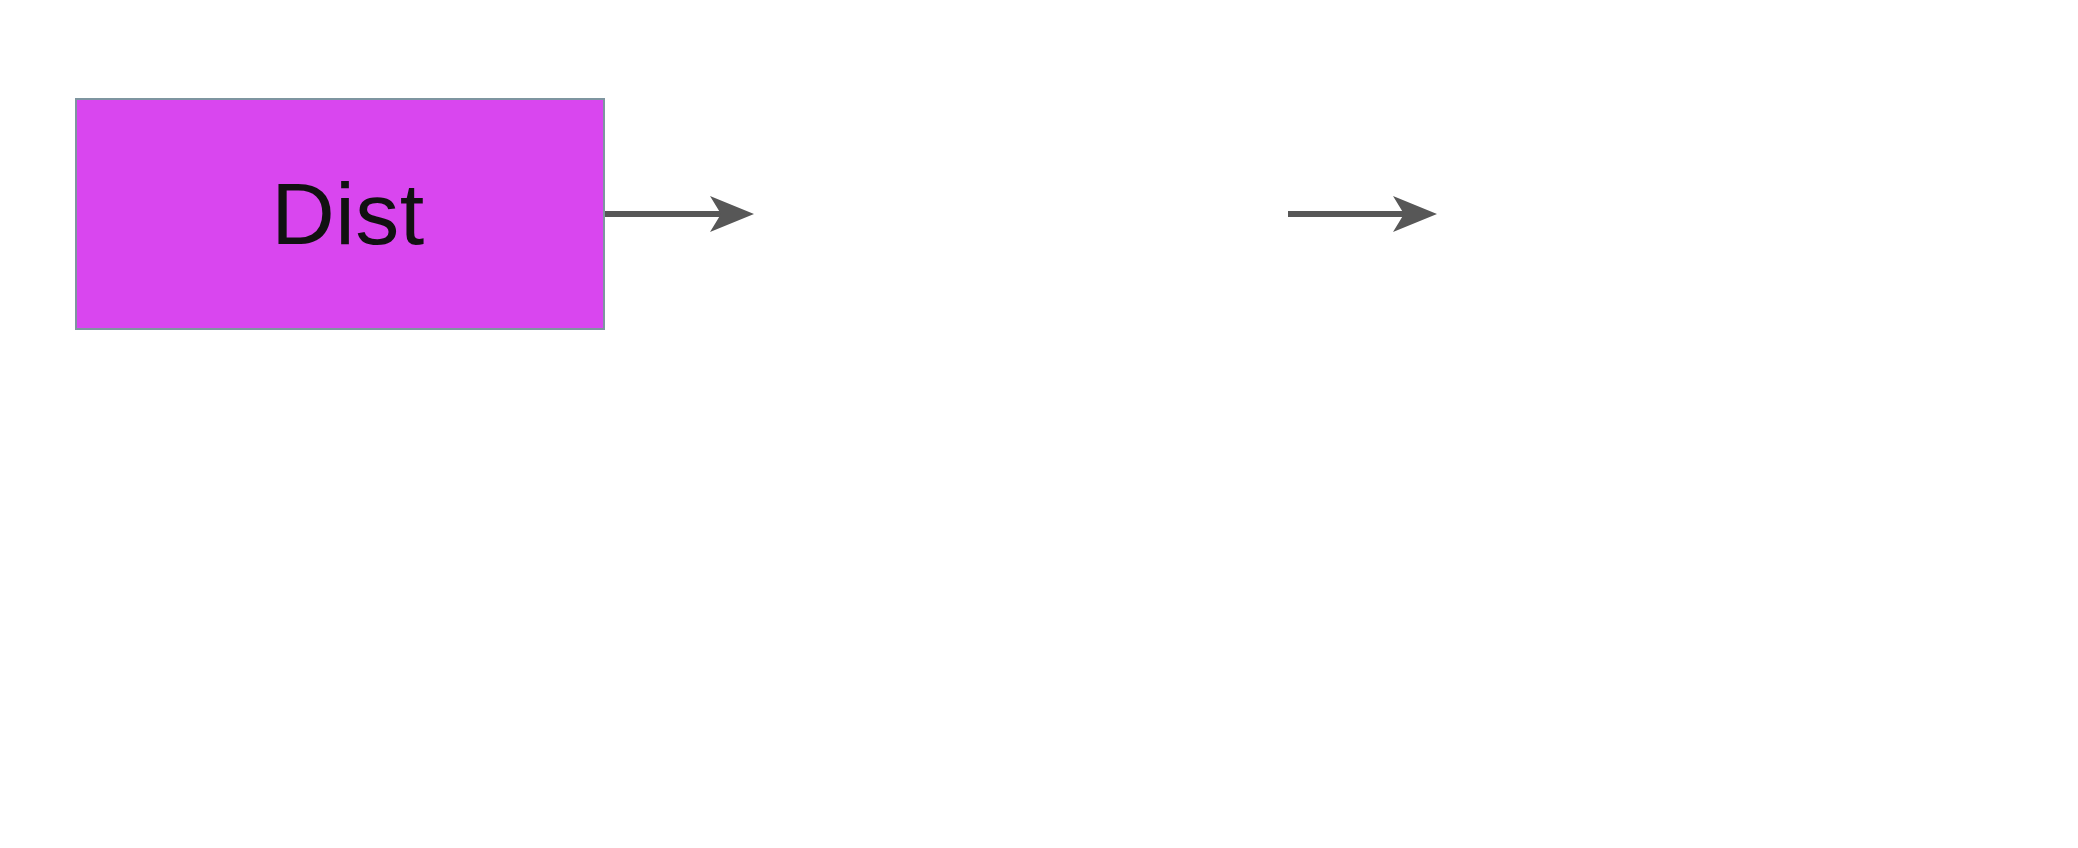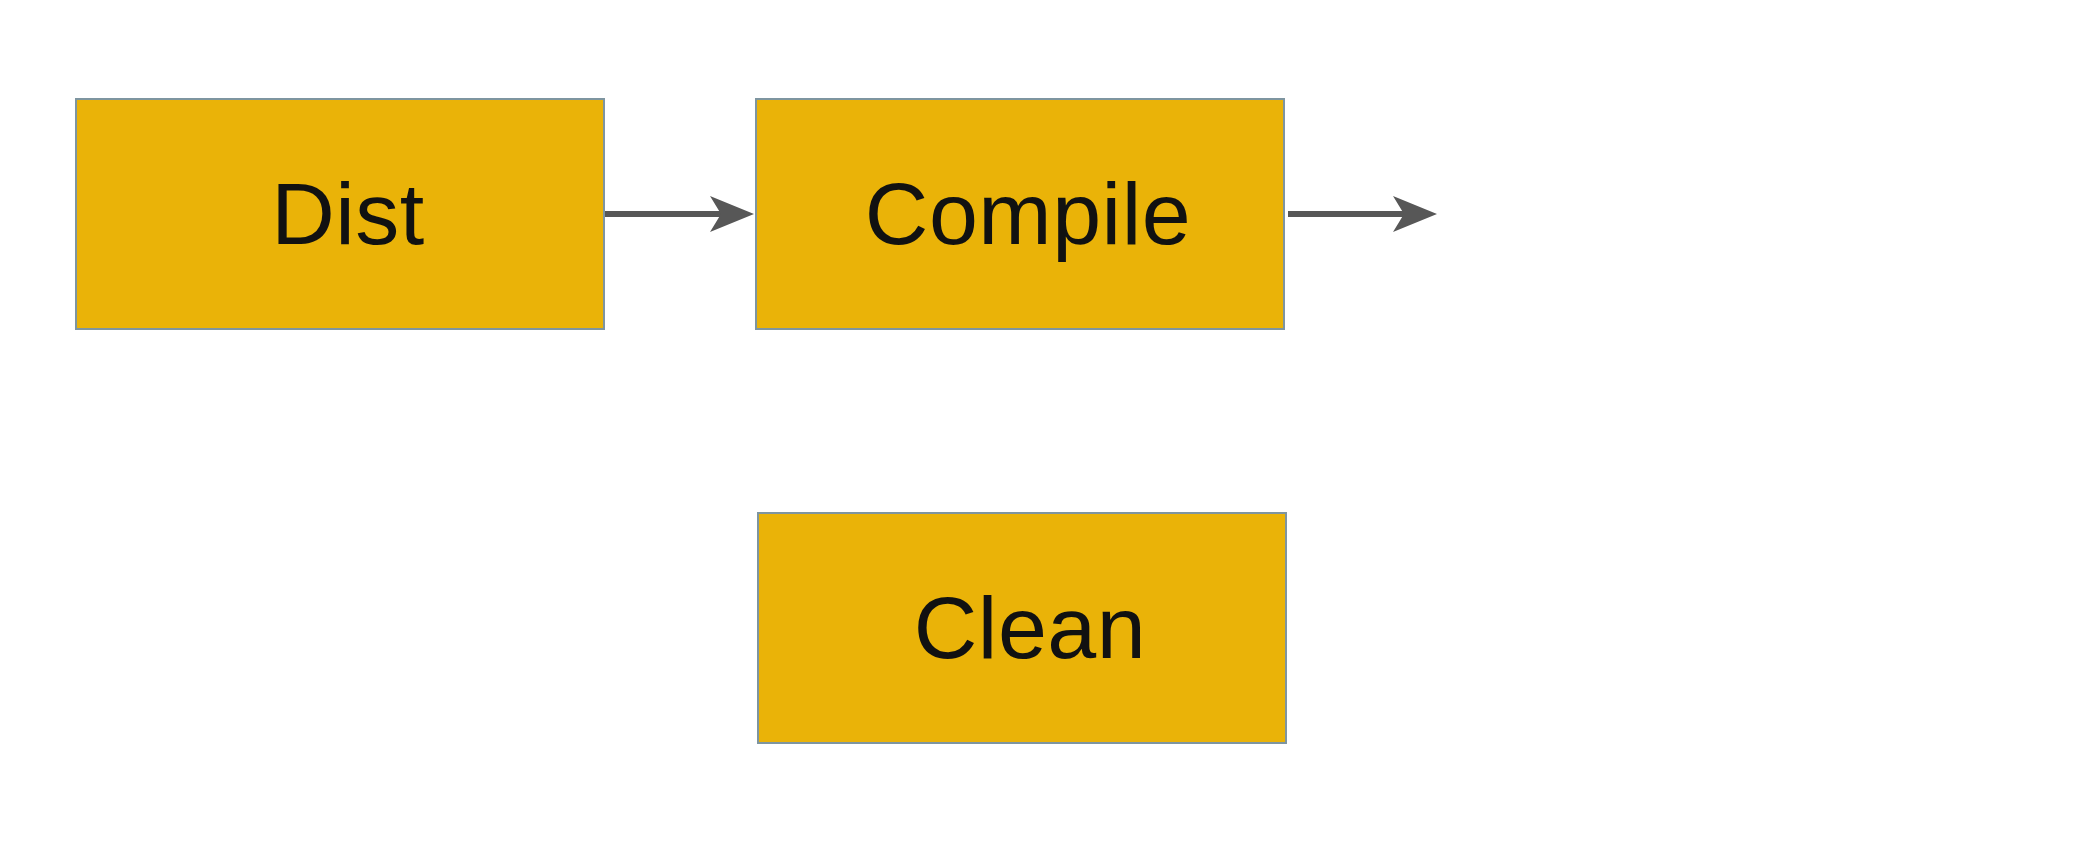--- a/index.html
+++ b/index.html
@@ -18,21 +18,21 @@
     position: absolute;
     left: 0; top: 0;
     width: 2078px;
     height: 848px;
     background: #ffffff;
   }
   .node {
     position: absolute;
     width: 530px;
     height: 232px;
-    background: #eab308;
+    background: #d946ef;
     border: 2.5px solid #7e95a0;
     box-sizing: border-box;
     display: flex;
     align-items: center;
     justify-content: center;
     padding-left: 16px;
   }
   .node .label {
     font-size: 88px;
     font-weight: 400;
@@ -68,22 +68,16 @@
     <g>
       <line x1="1288" y1="214" x2="1404" y2="214" stroke="#575757" stroke-width="6"></line>
       <polygon points="1437,214 1393,196 1404,214 1393,232" fill="#575757"></polygon>
     </g>
   </svg>
 
   <div class="node" id="node-dist">
     <span class="label">Dist</span>
   </div>
 
-  <div class="node" id="node-compile">
-    <span class="label">Compile</span>
-  </div>
 
 
-  <div class="node" id="node-clean">
-    <span class="label">Clean</span>
-  </div>
 
 </div>
 
 </body></html>

